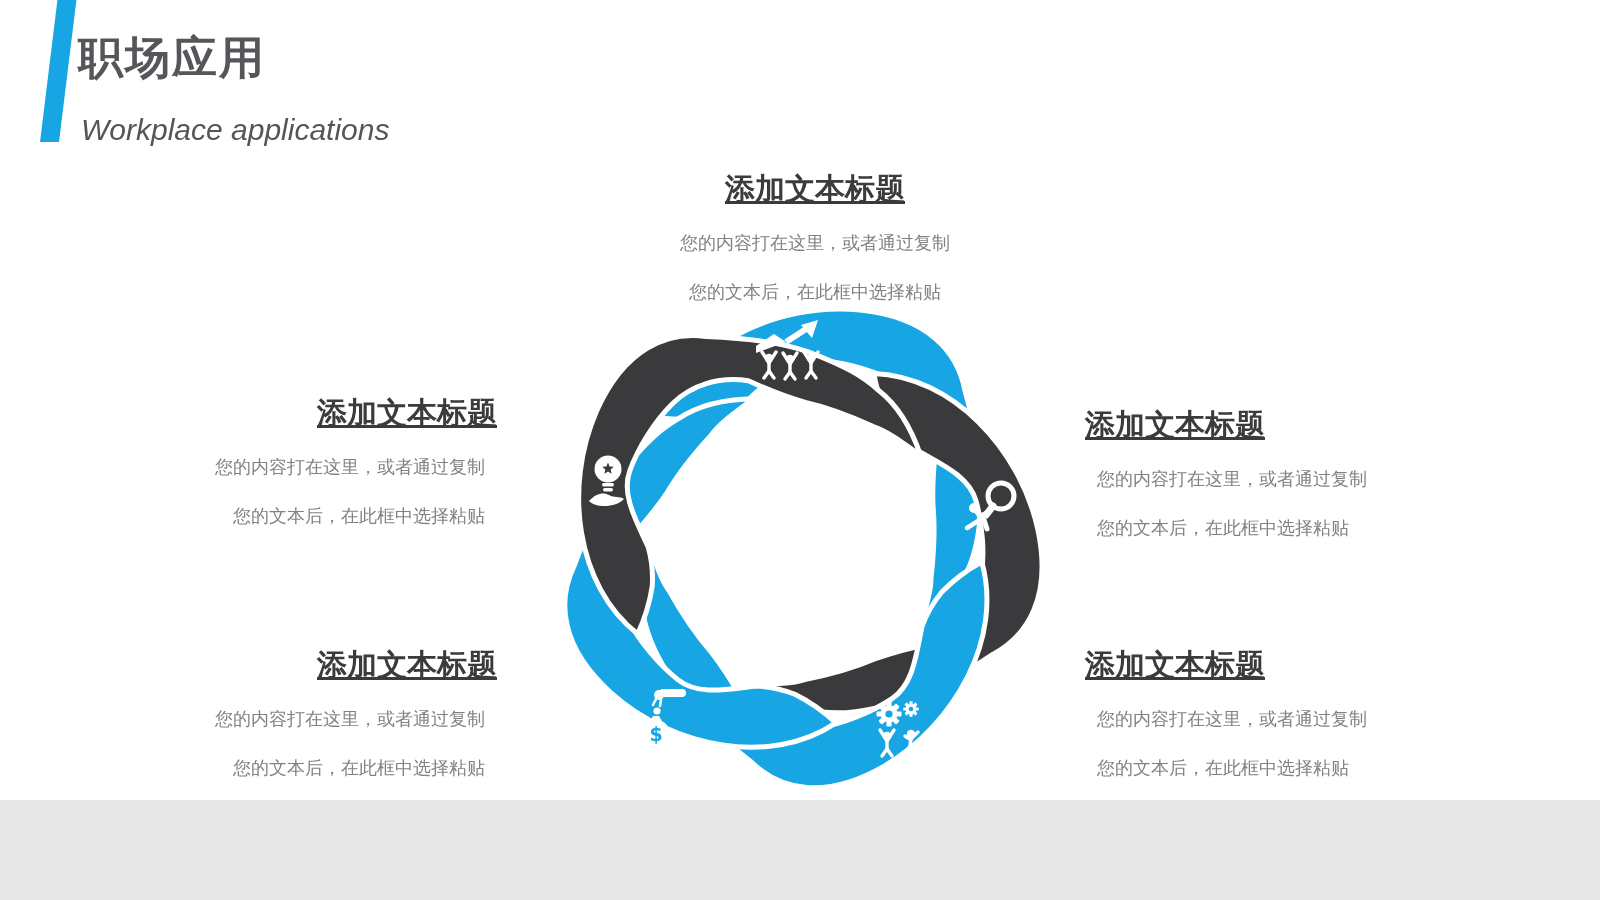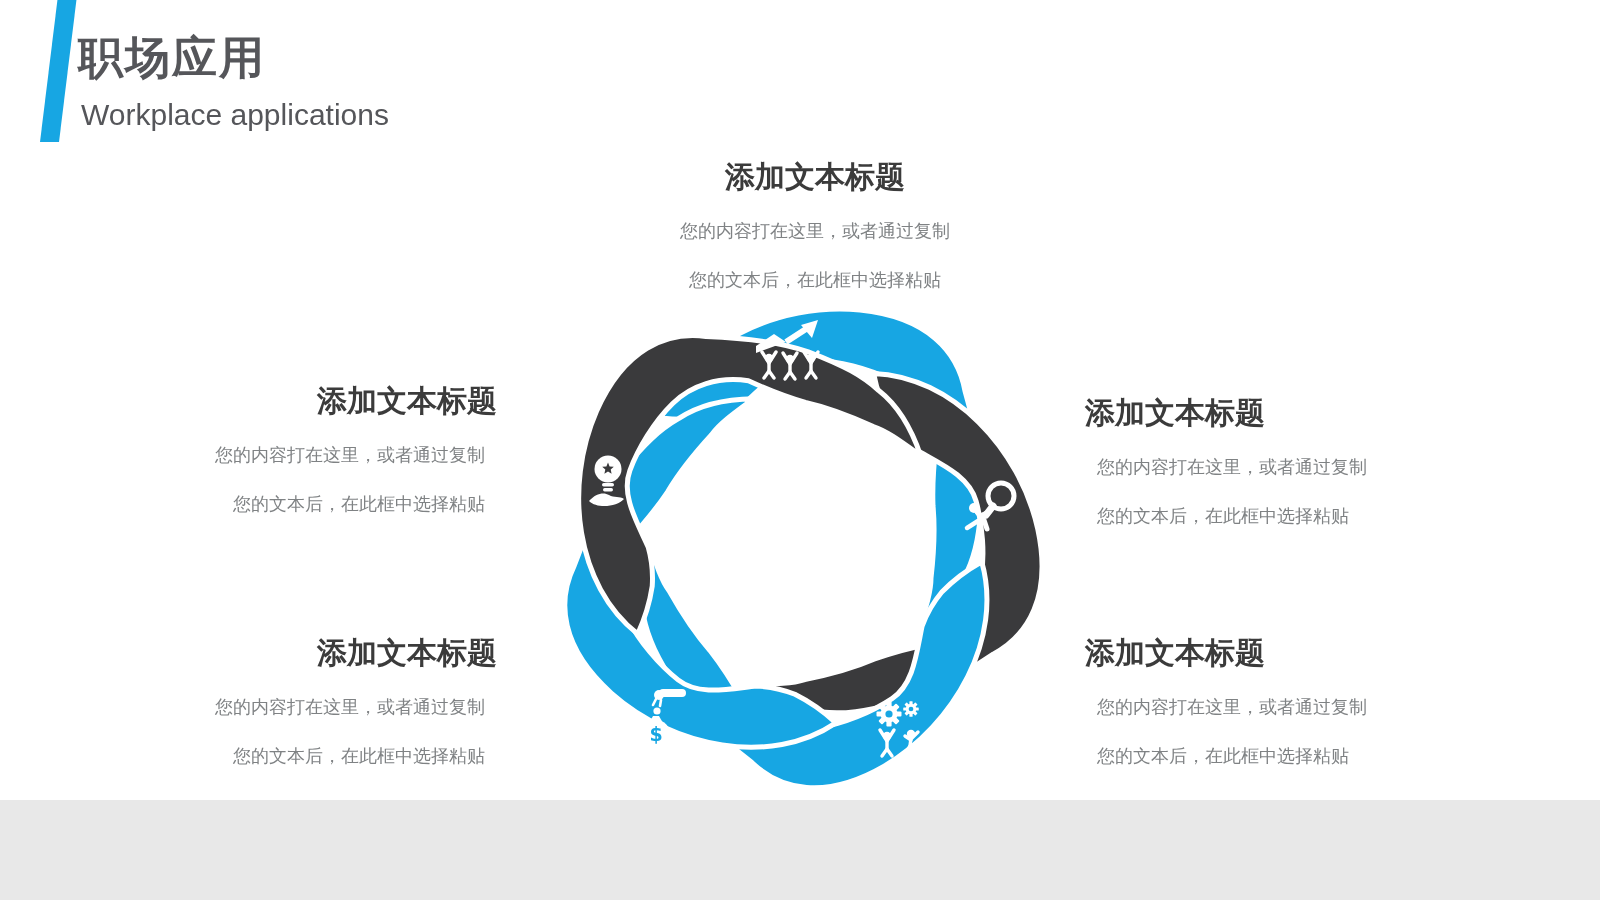--- a/index.html
+++ b/index.html
@@ -9,24 +9,24 @@
   }
   .accent-bar{
     position:absolute;left:40px;top:-4px;width:19px;height:146px;
     background:var(--accent);transform:skewX(-7deg);transform-origin:50% 100%;
   }
   .page-title{
     position:absolute;left:78px;top:28px;font-size:45px;font-weight:bold;
     color:#55565a;letter-spacing:2px;
   }
   .page-subtitle{
-    position:absolute;left:81px;top:98px;font-size:30px;color:#55565a;
+    position:absolute;left:81px;top:113px;font-size:30px;color:#55565a;font-style:italic;
   }
   .tblock{position:absolute;}
-  .tblock .tb-title{font-size:30px;font-weight:bold;color:#3b3b3b;margin:4px 0 15px 0;}
+  .tblock .tb-title{font-size:30px;font-weight:bold;color:#3b3b3b;margin:16px 0 15px 0;text-decoration:underline;}
   .tblock .tb-body{font-size:18px;color:#7f8284;line-height:37px;margin:12px;}
   .tblock-top{left:545px;top:153px;width:540px;text-align:center;}
   .tblock-left-top{left:118px;top:377px;width:379px;text-align:right;}
   .tblock-left-bottom{left:118px;top:629px;width:379px;text-align:right;}
   .tblock-right-top{left:1085px;top:389px;width:400px;text-align:left;}
   .tblock-right-bottom{left:1085px;top:629px;width:400px;text-align:left;}
   #diagram{position:absolute;left:553px;top:297px;width:490px;height:490px;}
 </style>
 </head>
 <body>

